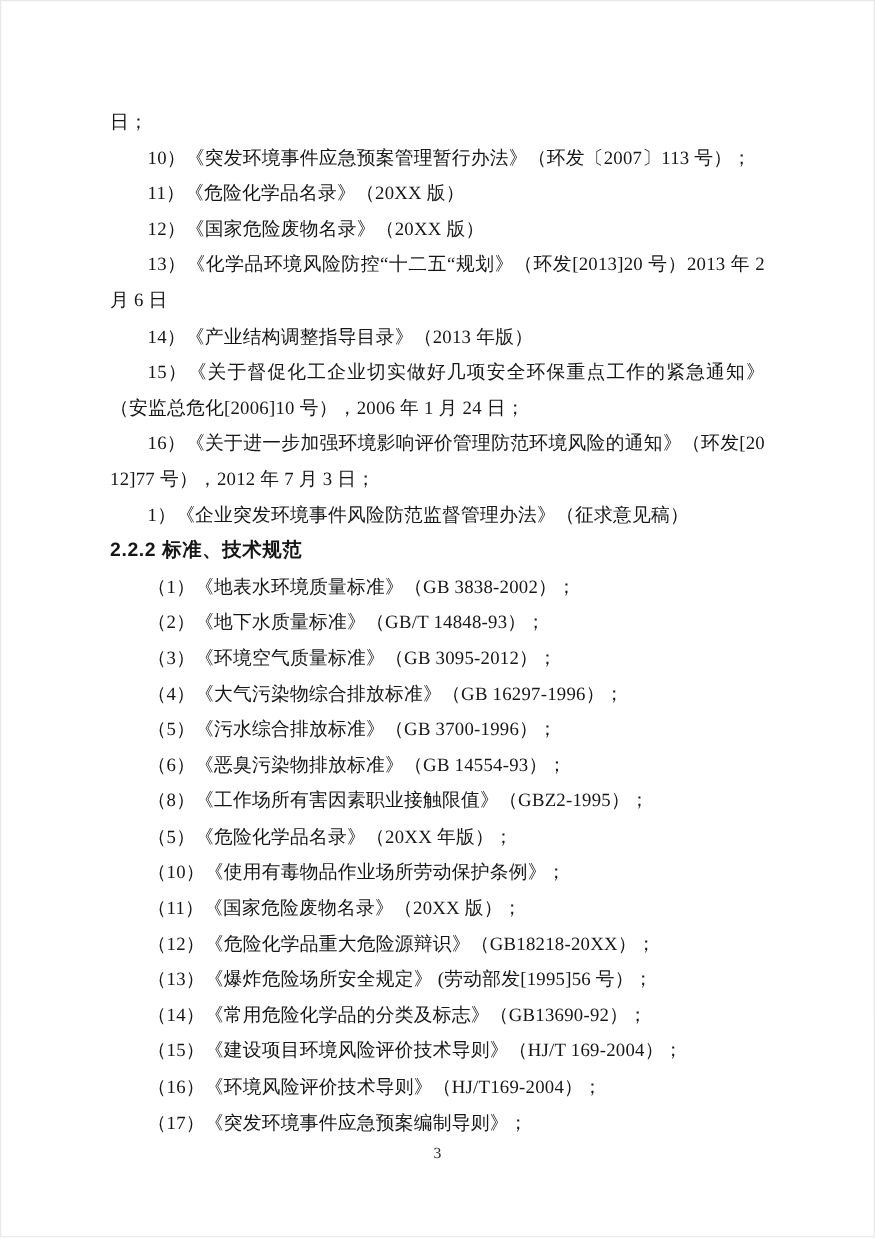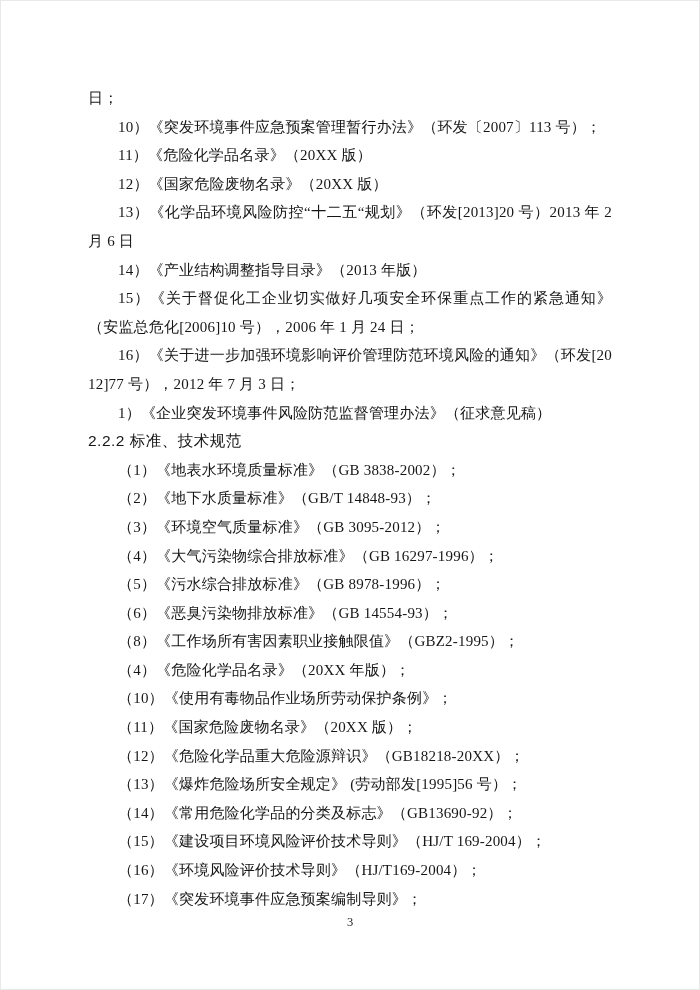--- a/index.html
+++ b/index.html
@@ -33,21 +33,21 @@
     letter-spacing: 0.2px;
     word-break: break-all;
   }
   .content p.flush {
     text-indent: 0;
   }
   .content .heading {
     margin: 0;
     font-size: 15.5px;
     line-height: 28.6px;
-    font-weight: normal;
+    font-weight: bold;
     text-indent: 0;
     font-family: "Liberation Sans", "DejaVu Sans", sans-serif;
     letter-spacing: 0.5px;
   }
   .page-number {
     position: absolute;
     left: 0;
     right: 0;
     top: 914px;
     text-align: center;
@@ -71,24 +71,24 @@
     <p>15）《关于督促化工企业切实做好几项安全环保重点工作的紧急通知》（安监总危化[2006]10 号），2006 年 1 月 24 日；</p>
     <p>16）《关于进一步加强环境影响评价管理防范环境风险的通知》（环发[2012]77 号），2012 年 7 月 3 日；</p>
     <p>1）《企业突发环境事件风险防范监督管理办法》（征求意见稿）</p>
 
     <p class="heading">2.2.2 标准、技术规范</p>
 
     <p>（1）《地表水环境质量标准》（GB 3838-2002）；</p>
     <p>（2）《地下水质量标准》（GB/T 14848-93）；</p>
     <p>（3）《环境空气质量标准》（GB 3095-2012）；</p>
     <p>（4）《大气污染物综合排放标准》（GB 16297-1996）；</p>
-    <p>（5）《污水综合排放标准》（GB 8978-1996）；</p>
+    <p>（5）《污水综合排放标准》（GB 3700-1996）；</p>
     <p>（6）《恶臭污染物排放标准》（GB 14554-93）；</p>
     <p>（8）《工作场所有害因素职业接触限值》（GBZ2-1995）；</p>
-    <p>（4）《危险化学品名录》（20XX 年版）；</p>
+    <p>（5）《危险化学品名录》（20XX 年版）；</p>
     <p>（10）《使用有毒物品作业场所劳动保护条例》；</p>
     <p>（11）《国家危险废物名录》（20XX 版）；</p>
     <p>（12）《危险化学品重大危险源辩识》（GB18218-20XX）；</p>
     <p>（13）《爆炸危险场所安全规定》 (劳动部发[1995]56 号）；</p>
     <p>（14）《常用危险化学品的分类及标志》（GB13690-92）；</p>
     <p>（15）《建设项目环境风险评价技术导则》（HJ/T 169-2004）；</p>
     <p>（16）《环境风险评价技术导则》（HJ/T169-2004）；</p>
     <p>（17）《突发环境事件应急预案编制导则》；</p>
   </div>
 

